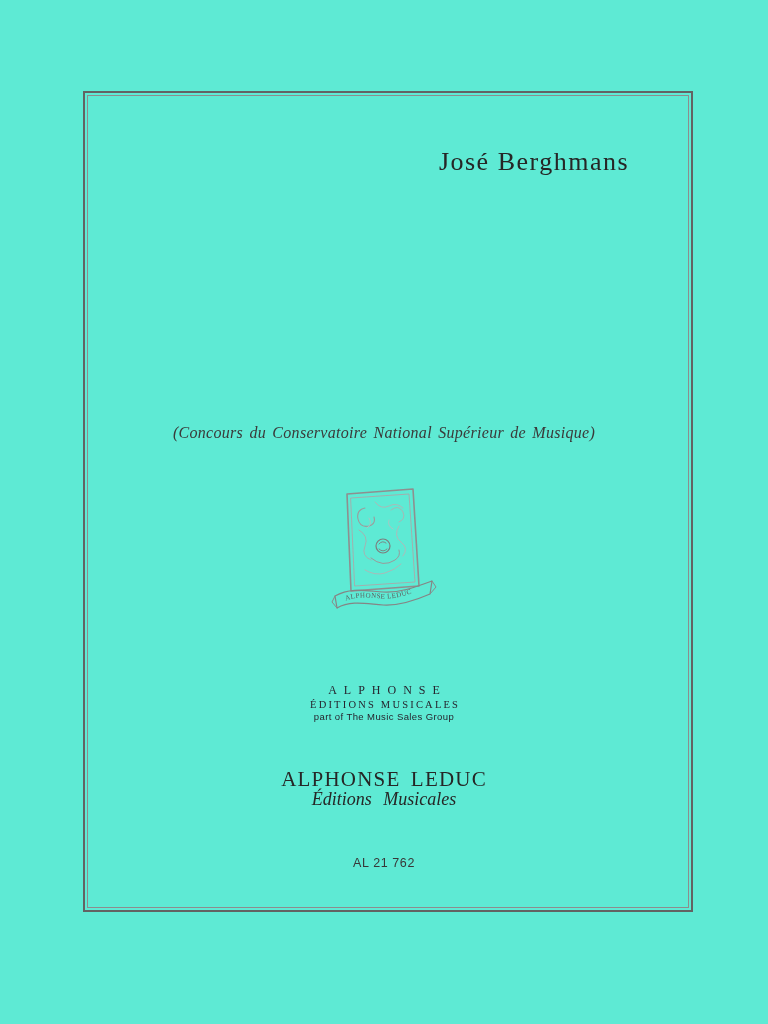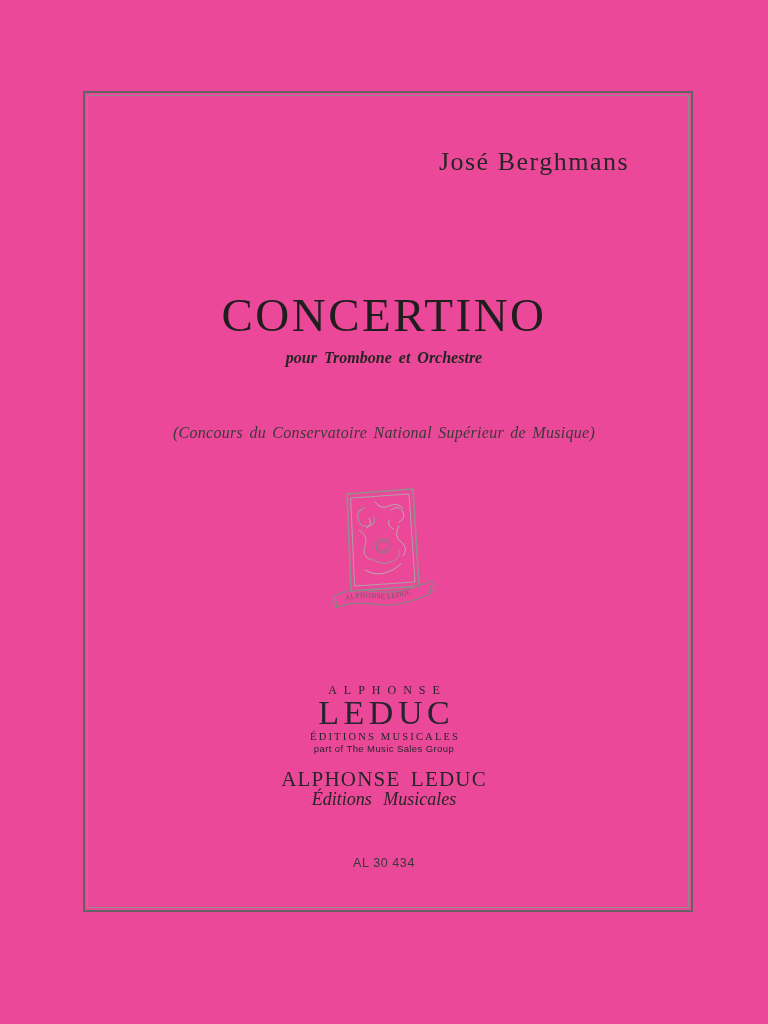--- a/index.html
+++ b/index.html
@@ -1,19 +1,19 @@
 <!DOCTYPE html>
 <html><head>
 <meta charset="utf-8">
 <style>
   * { margin:0; padding:0; box-sizing:border-box; }
   html,body { width:768px; height:1024px; background:#ffffff; overflow:hidden; }
   body { font-family:"Liberation Serif", serif; color:#2b2b2b; position:relative; }
 
-  .cover { position:absolute; inset:0; background:#ec4899; }
+  .cover { position:absolute; inset:0; background:#5eead4; }
 
   
   .frame-outer {
     position:absolute; left:83px; top:91px; width:610px; height:821px;
     border:2px solid #636363;
   }
   .frame-inner {
     position:absolute; left:2px; top:2px; right:2px; bottom:2px;
     border:1px solid #8d8d8d;
   }
@@ -81,23 +81,21 @@
 <body>
 
 <div class="cover">
 
   <div class="frame-outer">
     <div class="frame-inner"></div>
   </div>
 
   <div class="abs-center author">José Berghmans</div>
 
-  <div class="abs-center title">CONCERTINO</div>
 
-  <div class="abs-center subtitle">pour Trombone et Orchestre</div>
 
   <div class="abs-center concours">(Concours du Conservatoire National Supérieur de Musique)</div>
 
   <svg class="abs-center emblem" viewBox="0 0 106 130" xmlns="http://www.w3.org/2000/svg" aria-hidden="true">
 
     <path class="sketch" d="M16,8 L82,3 L88,100 L20,105 Z" stroke="#8f8f8f" stroke-width="1.6"></path>
     <path class="sketch" d="M20,12 L78,8 L84,96 L24,100 Z" stroke="#a9a9a9" stroke-width="0.9"></path>
 
     <path class="sketch" d="M34,22 q-9,2 -7,11 q2,9 11,7 q7,-2 5,-9" stroke="#9c9c9c" stroke-width="1.1"></path>
     <path class="sketch" d="M44,16 q6,8 14,4 q8,-4 14,2" stroke="#b3b3b3" stroke-width="0.9"></path>
@@ -114,24 +112,23 @@
     <path class="sketch" d="M4,110 C20,101 36,105 52,106 C68,107 82,102 101,95 L99,108 C83,115 68,120 52,119 C36,118 20,114 6,122 Z" fill="#ffffff" stroke="#858585" stroke-width="1.2"></path>
     <path class="sketch" d="M4,110 L1,116 L6,122 M101,95 L105,101 L99,108" stroke="#8a8a8a" stroke-width="1.0"></path>
     <path id="bannerPath" d="M11,116 C28,109 40,112 52,112.5 C66,113 80,108 96,102" fill="none"></path>
     <text font-family="Liberation Serif, serif" font-size="7" letter-spacing="0.4" fill="#5f5f5f">
       <textPath href="#bannerPath" startOffset="4">ALPHONSE LEDUC</textPath>
     </text>
   </svg>
 
   <div class="abs-center logo-modern">
     <div class="lm-alphonse">ALPHONSE</div>
-    <div class="lm-leduc">LEDUC</div>
     <div class="lm-editions">ÉDITIONS MUSICALES</div>
     <div class="lm-partof">part of The Music Sales Group</div>
   </div>
 
   <div class="abs-center classic-name">ALPHONSE LEDUC</div>
 
   <div class="abs-center classic-editions">Éditions Musicales</div>
 
-  <div class="abs-center catalog">AL 30 434</div>
+  <div class="abs-center catalog">AL 21 762</div>
 
 </div>
 
 </body></html>

